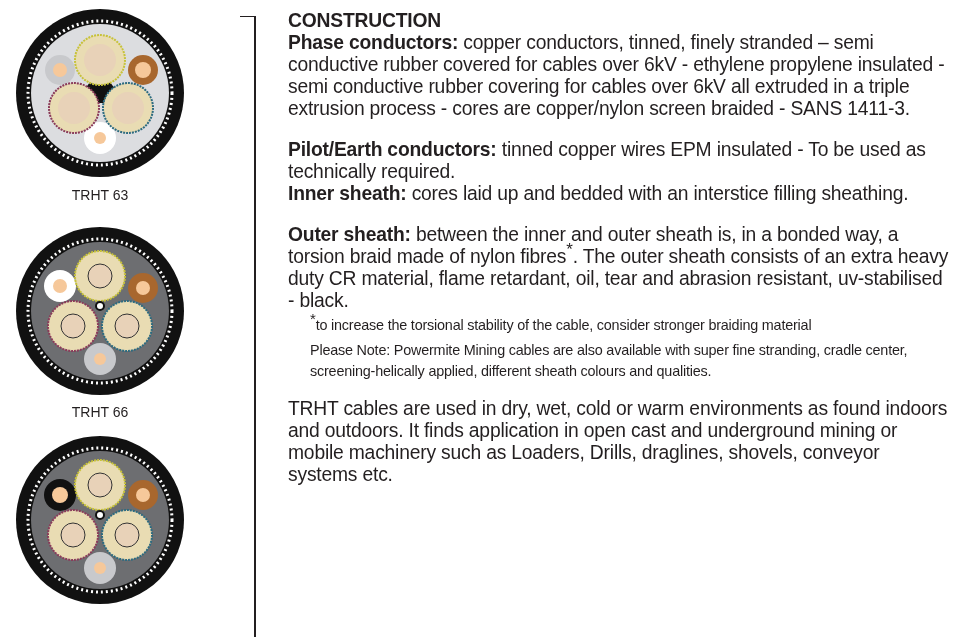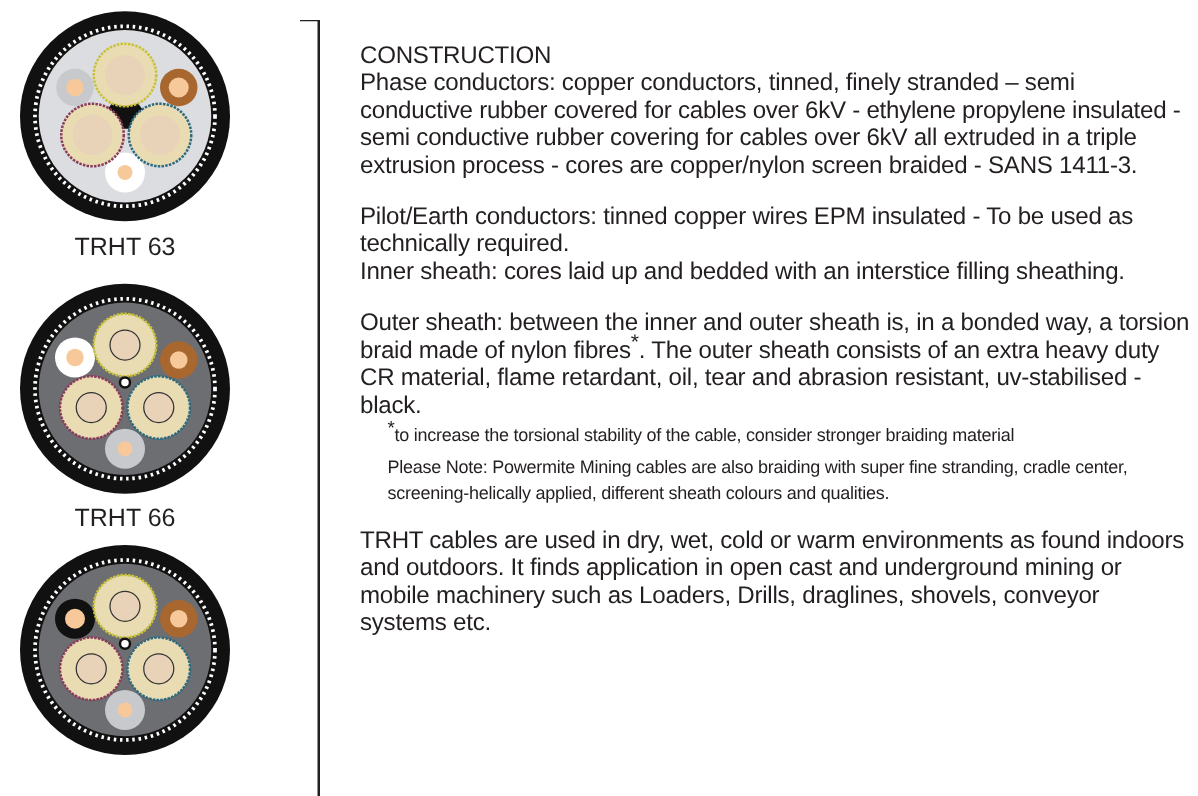--- a/index.html
+++ b/index.html
@@ -1,26 +1,26 @@
 <!DOCTYPE html>
 <html><head>
 <meta charset="utf-8">
 <style>
   html, body { margin:0; padding:0; background:#ffffff; }
   body { width:958px; height:637px; position:relative; overflow:hidden;
          font-family:"Liberation Sans", sans-serif; color:#231f20; }
   .cable { position:absolute; left:0; width:200px; }
   .cable svg { display:block; margin:0 auto; }
   .cable-label { position:absolute; left:0; width:200px; text-align:center;
-                 font-size:20px; color:#231f20; }
+                 font-size:14px; color:#231f20; }
   .divider-v { position:absolute; left:254px; top:16px; width:2px; height:621px; background:#231f20; }
   .divider-h { position:absolute; left:240px; top:16px; width:16px; height:1px; background:#231f20; }
   .text { position:absolute; left:288px; top:10px; width:665px; font-size:19.3px; line-height:22px;
           letter-spacing:-0.2px; }
-  .h { font-weight:normal;margin-top:24px; }
+  .h { font-weight:bold; }
   .p { margin:0; }
   .gap { height:19px; }
   .small { font-size:14.4px; line-height:21px;margin-left:22px; }
   .u { }
   sup.star { font-size:17px; vertical-align:top; line-height:10px; position:relative; top:-1px; }
   .star-small { font-size:15px; vertical-align:super; line-height:0; }
 </style>
 </head>
 <body>
 
@@ -106,17 +106,17 @@
     <span class="h">Inner sheath:</span><span> cores laid up and bedded with an interstice filling sheathing.</span>
   </p>
   <div class="gap"></div>
   <p class="p">
     <span class="h">Outer sheath:</span><span> between the inner and outer sheath is, in a bonded way, a torsion braid made of nylon fibres</span><sup class="star">*</sup><span>. The outer sheath consists of an extra heavy duty CR material, flame retardant, oil, tear and abrasion resistant, uv-stabilised - black.</span>
   </p>
   <p class="p small" style="margin-top:3px;">
     <span class="star-small">*</span><span>to increase the torsional stability of the cable, consider stronger braiding material</span>
   </p>
   <p class="p small" style="margin-top:4px;">
-    <span class="u">Please Note:</span><span> Powermite Mining cables are also braiding with super fine stranding, cradle center, screening-helically applied, different sheath colours and qualities.</span>
+    <span class="u">Please Note:</span><span> Powermite Mining cables are also available with super fine stranding, cradle center, screening-helically applied, different sheath colours and qualities.</span>
   </p>
   <div style="height:16px;"></div>
   <p class="p">TRHT cables are used in dry, wet, cold or warm environments as found indoors and outdoors. It finds application in open cast and underground mining or mobile machinery such as Loaders, Drills, draglines, shovels, conveyor systems etc.</p>
 </div>
 
 </body></html>

